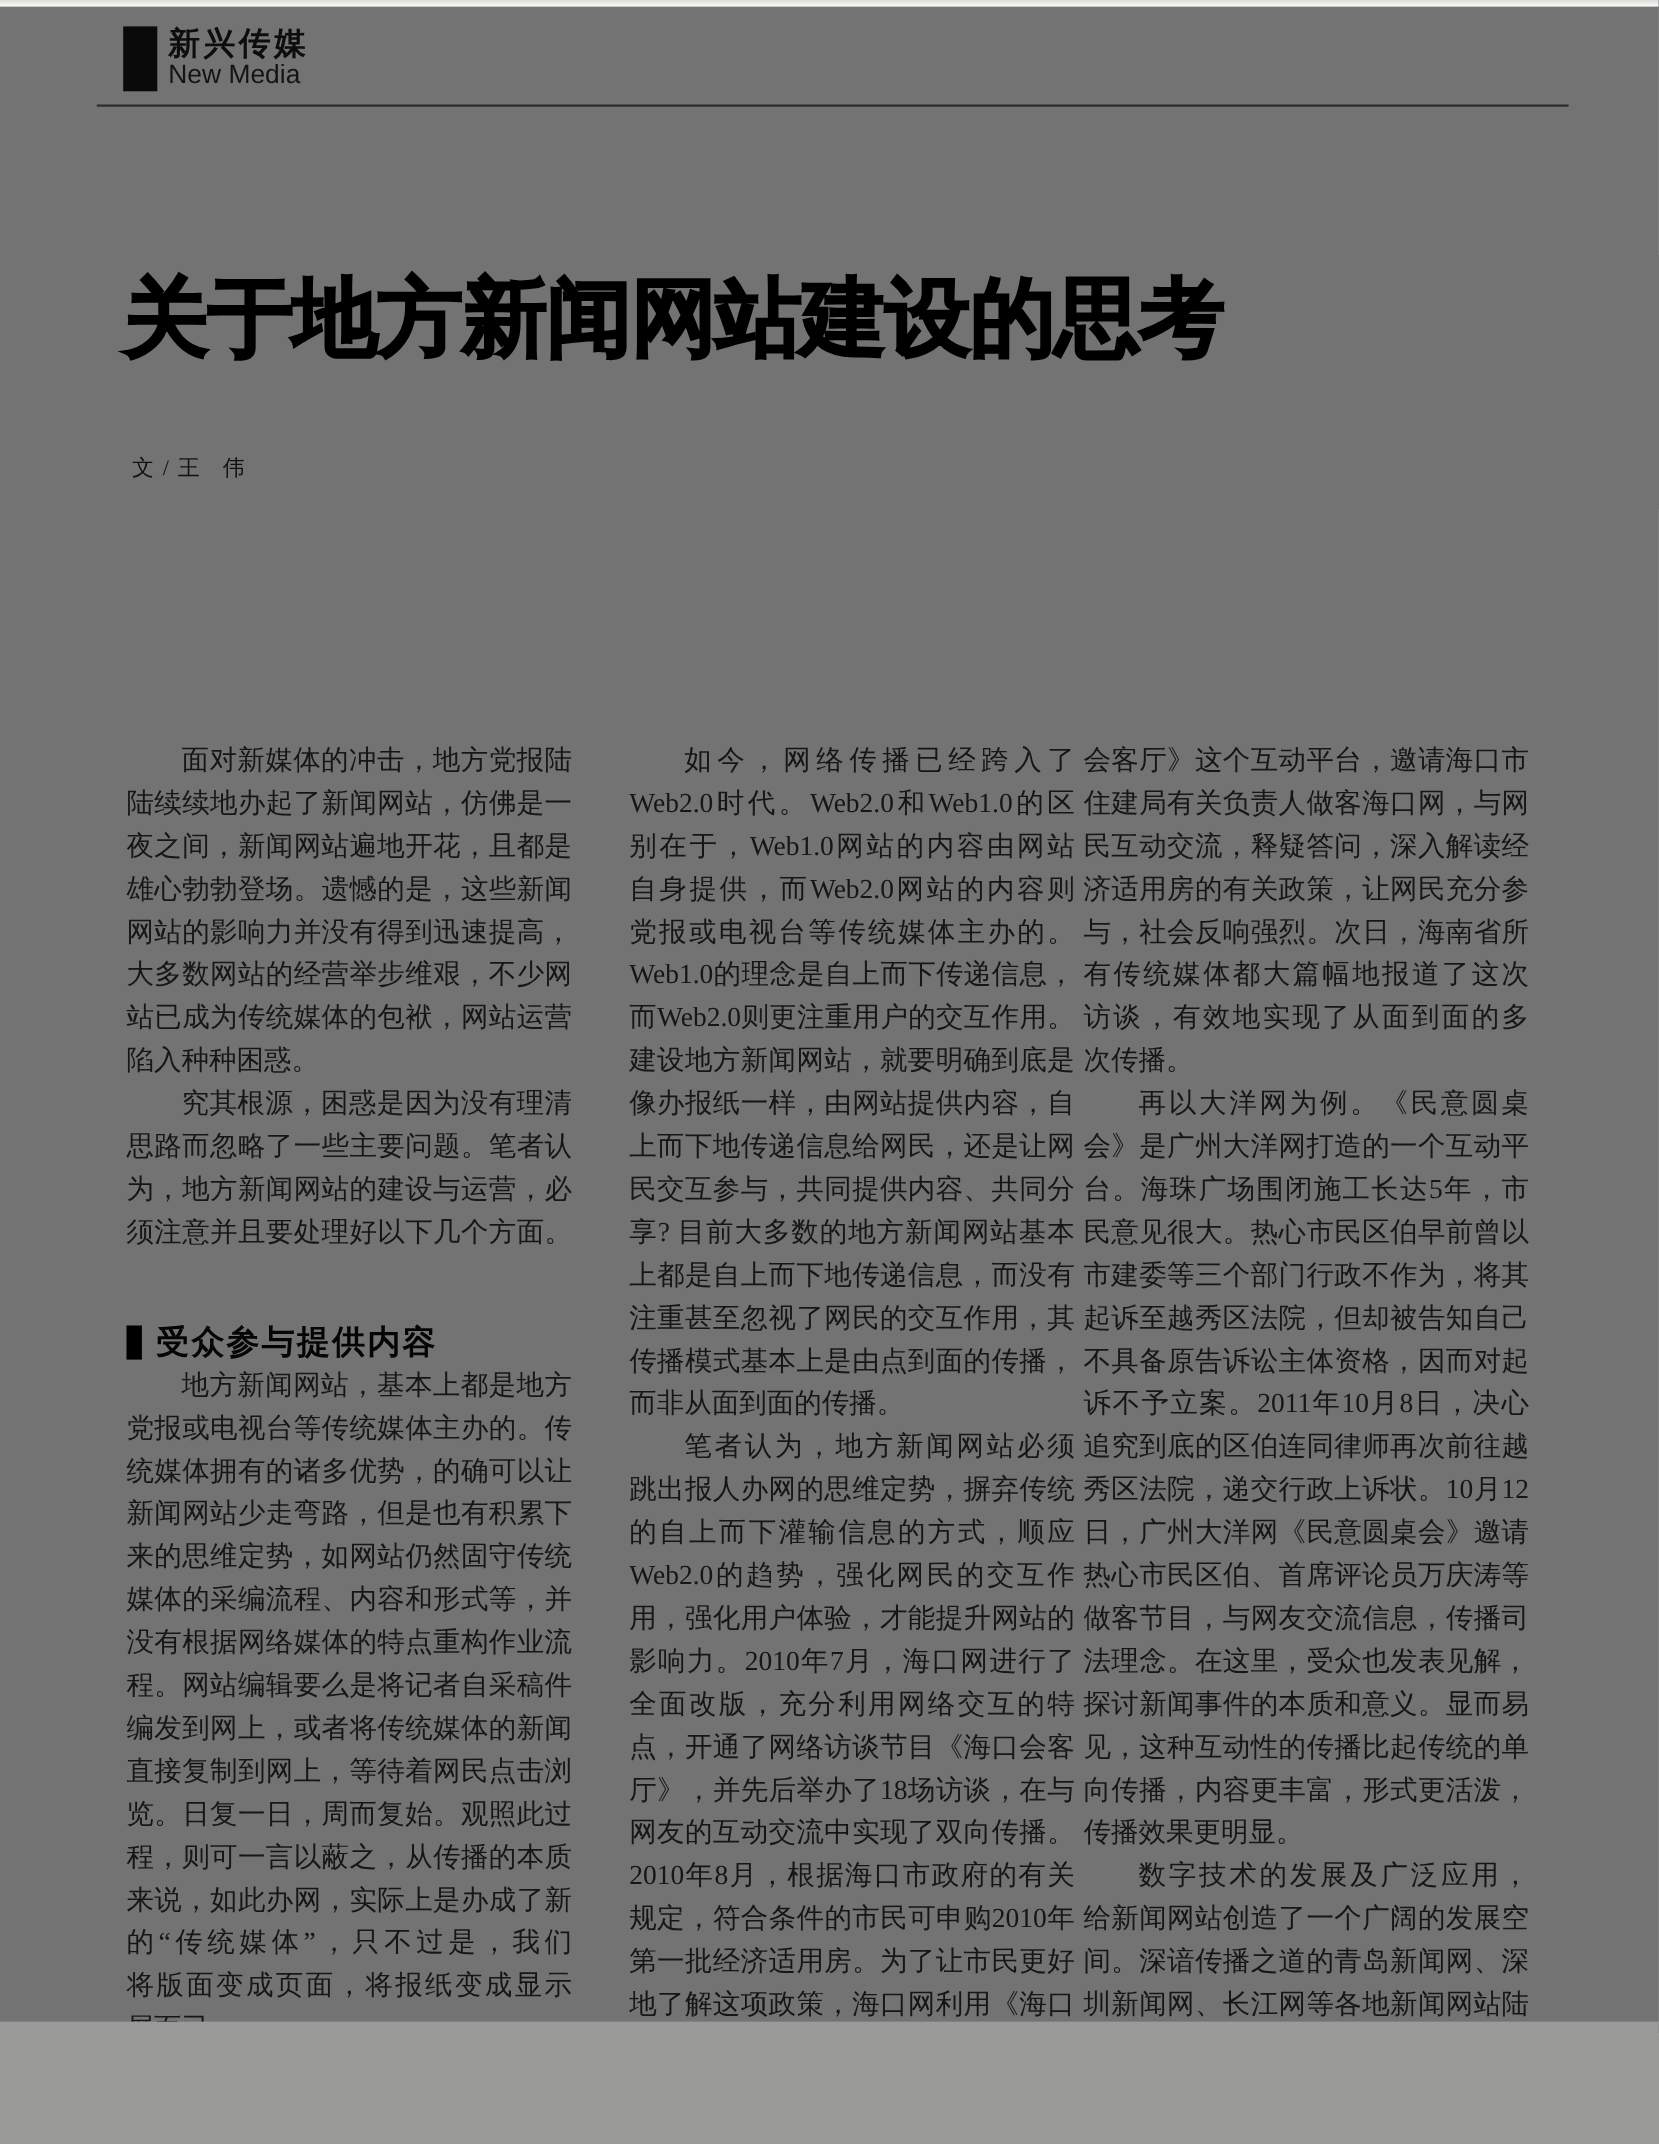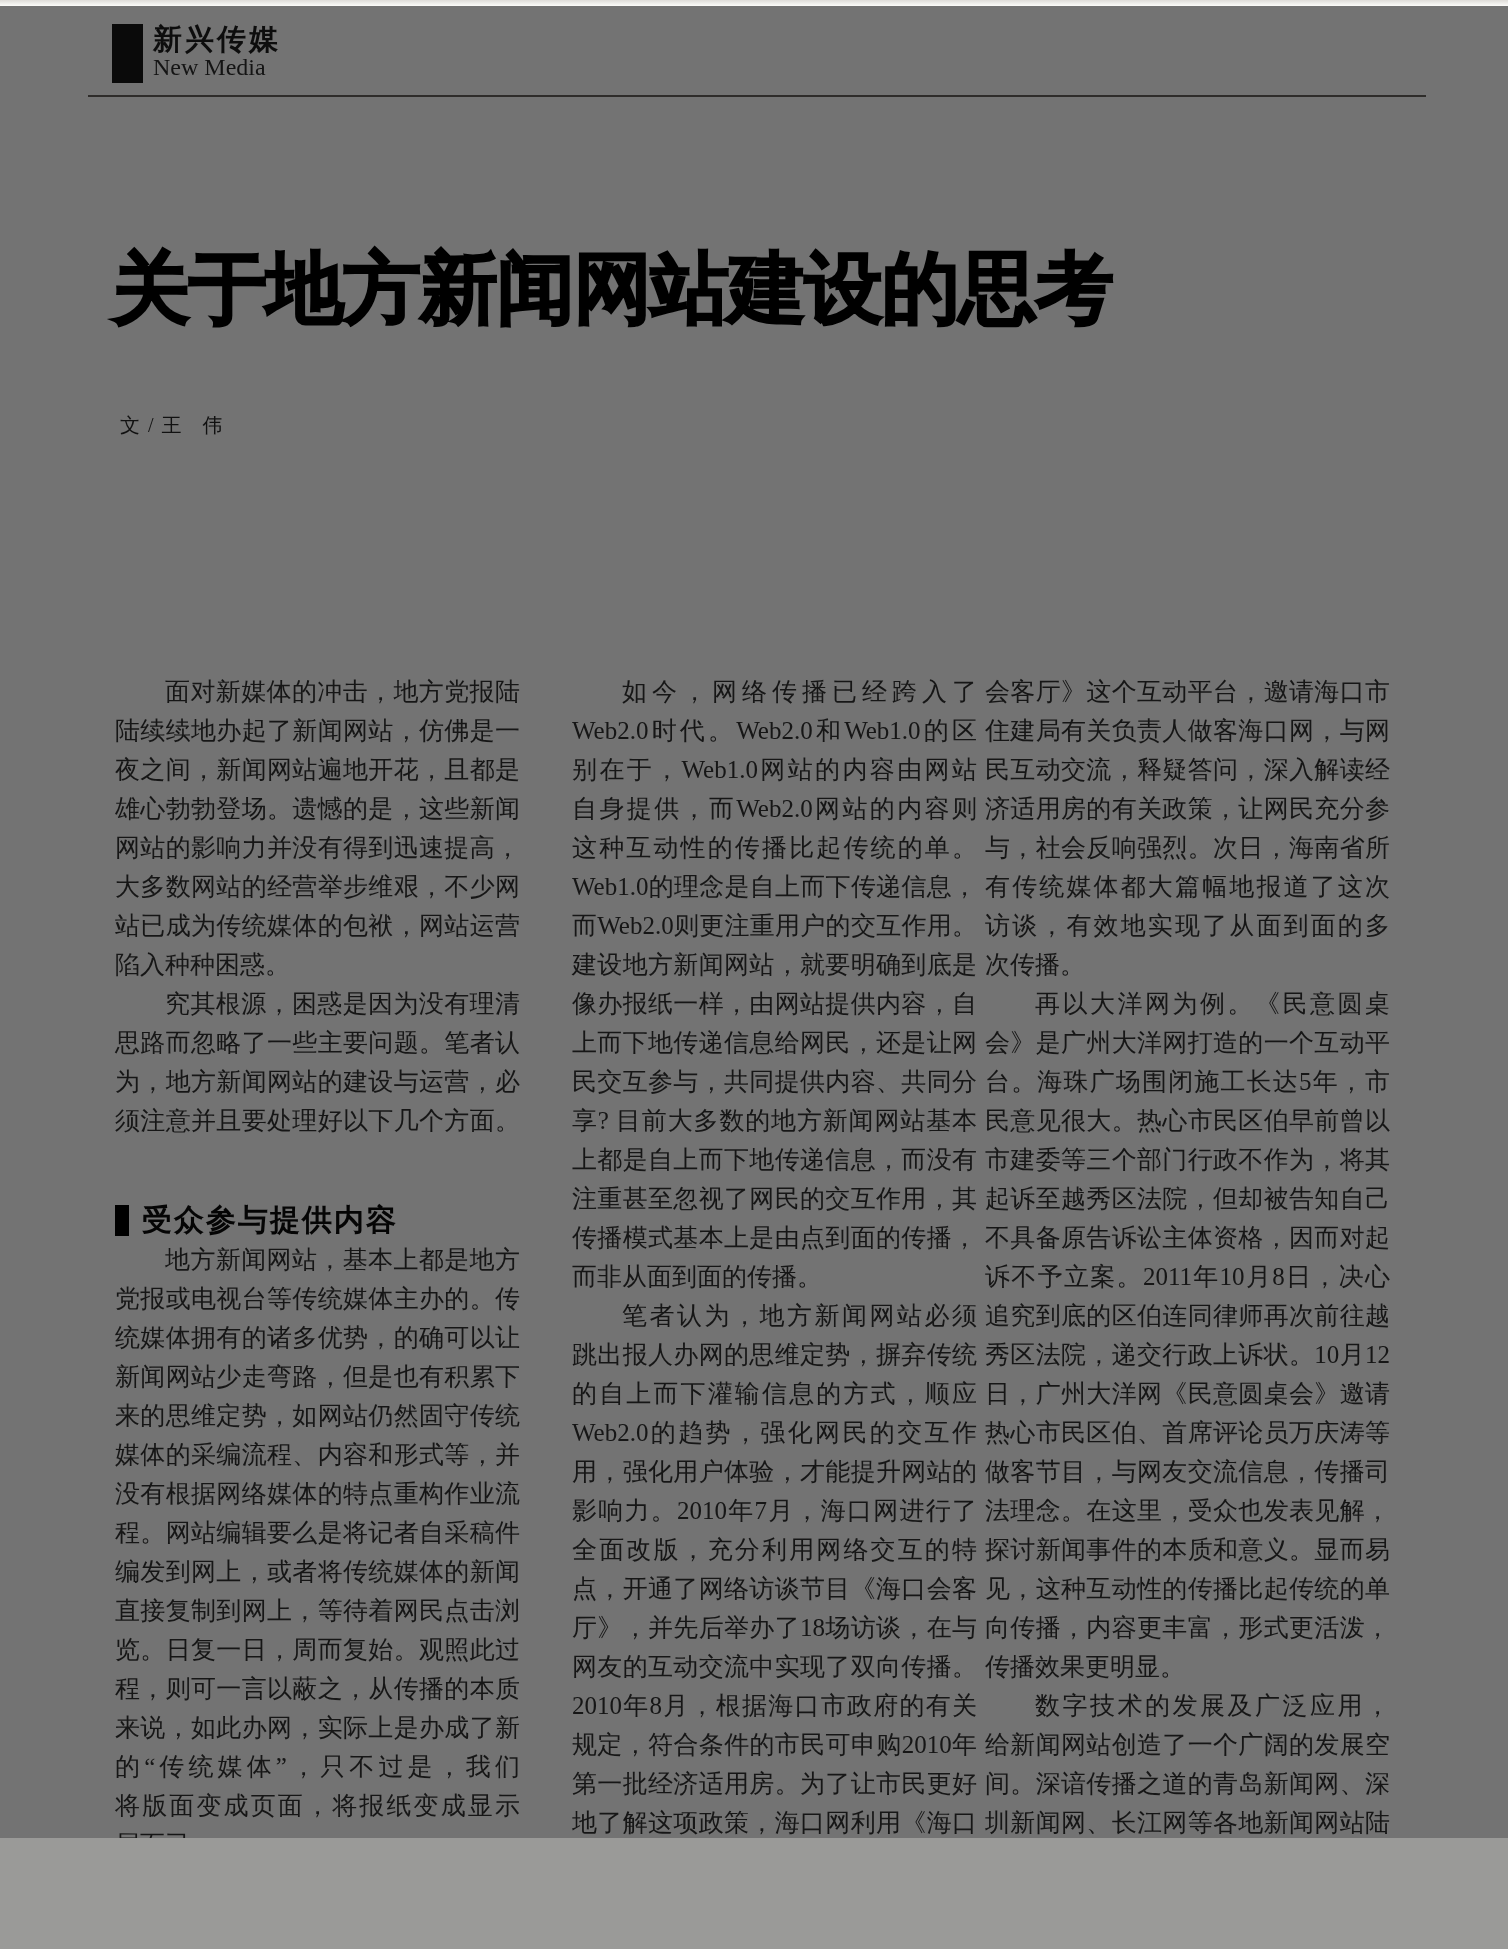--- a/index.html
+++ b/index.html
@@ -15,21 +15,21 @@
 
   
   .kicker-block { position:absolute; left:112px; top:24px; width:31px; height:59px; background:#0a0a0a; }
   .kicker-zh {
     position:absolute; left:153px; top:20px;
     font-family:"Liberation Sans","DejaVu Sans",sans-serif;
     font-weight:bold; font-size:29px; letter-spacing:3px; color:#0d0d0d;
   }
   .kicker-en {
     position:absolute; left:153px; top:54px;
-    font-family:Liberation Serif, serif;
+    font-family:Liberation Sans, sans-serif;
     font-size:24px; color:#141414;
   }
   .header-rule { position:absolute; left:88px; top:95px; width:1338px; height:2px; background:#2e2c2a; }
 
   
   .article-title {
     position:absolute; left:112px; top:240px; width:1290px;
     font-family:"Liberation Sans","DejaVu Sans",sans-serif;
     font-weight:900; font-size:78px; line-height:96px;
     letter-spacing:-1px; color:#000;
@@ -129,21 +129,21 @@
           <div class="line">将版面变成页面，将报纸变成显示</div>
           <div class="line end">屏而已。</div>
         </div>
       </section>
     <section class="col col-2">
         <div>
           <div class="line indent">如今，网络传播已经跨入了</div>
           <div class="line">Web2.0时代。Web2.0和Web1.0的区</div>
           <div class="line">别在于，Web1.0网站的内容由网站</div>
           <div class="line">自身提供，而Web2.0网站的内容则</div>
-          <div class="line">这种互动性的传播比起传统的单。</div>
+          <div class="line">党报或电视台等传统媒体主办的。</div>
           <div class="line">Web1.0的理念是自上而下传递信息，</div>
           <div class="line">而Web2.0则更注重用户的交互作用。</div>
           <div class="line">建设地方新闻网站，就要明确到底是</div>
           <div class="line">像办报纸一样，由网站提供内容，自</div>
           <div class="line">上而下地传递信息给网民，还是让网</div>
           <div class="line">民交互参与，共同提供内容、共同分</div>
           <div class="line">享? 目前大多数的地方新闻网站基本</div>
           <div class="line">上都是自上而下地传递信息，而没有</div>
           <div class="line">注重甚至忽视了网民的交互作用，其</div>
           <div class="line">传播模式基本上是由点到面的传播，</div>

